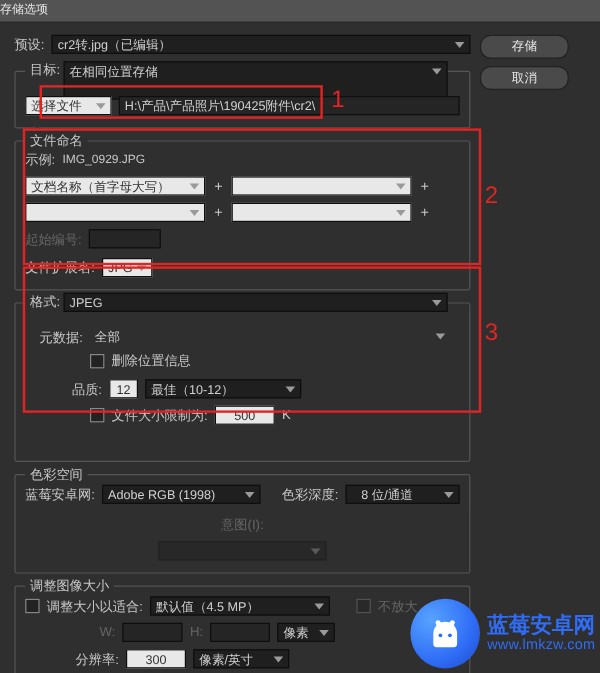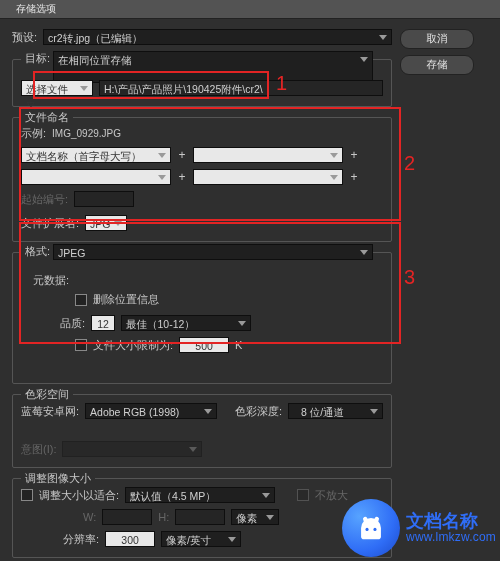--- a/index.html
+++ b/index.html
@@ -22,21 +22,21 @@
     height: 561px;
     background: #2f2f2f;
     box-sizing: border-box;
   }
   .titlebar {
     height: 18px;
     background: #535353;
     color: #e6e6e6;
     font-size: 10px;
     line-height: 18px;
-    padding-left: 16px;
+    padding-left: 0;
     border-bottom: 1px solid #222;
   }
   .body {
     position: relative;
     display: flex;
   }
   .main-col {
     width: 400px;
     padding: 6px 8px 6px 12px;
     box-sizing: border-box;
@@ -241,20 +241,23 @@
       <div class="fieldset" style="padding-top:14px;">
         <span class="fieldset-legend row" style="top:-9px;">
           <span class="label">格式:</span>
         </span>
         <div class="select" style="position:absolute; left:40px; top:-9px; width:320px; height:16px;">
           <span>JPEG</span>
         </div>
 
         <div class="row" style="margin-top:6px;">
           <span class="label" style="width:48px; text-align:right;">元数据:</span>
+          <div class="select" style="width:300px; background:#2f2f2f; border:none;">
+            <span>全部</span>
+          </div>
         </div>
         <div class="row" style="margin-top:4px; padding-left:54px;">
           <span class="checkbox"></span>
           <span class="label">删除位置信息</span>
         </div>
         <div class="row" style="margin-top:8px;padding-left:16px;">
           <span class="label" style="width:48px; text-align:right;">品质:</span>
           <div class="input light" style="width:24px; text-align:center;">
             <span>12</span>
           </div>
@@ -279,21 +282,21 @@
           <span class="label">蓝莓安卓网:</span>
           <div class="select" style="width:140px;">
             <span>Adobe RGB (1998)</span>
           </div>
           <span style="width:6px;"></span>
           <span class="label">色彩深度:</span>
           <div class="select" style="width:100px;padding-left:12px;">
             <span>8 位/通道</span>
           </div>
         </div>
-        <div class="row" style="margin-top:22px;">
+        <div class="row" style="margin-top:10px;flex-direction:column;">
           <span class="label dim">意图(I):</span>
           <div class="select" style="width:140px; opacity:.4;"></div>
         </div>
       </div>
 
       <div class="fieldset">
         <span class="fieldset-legend">调整图像大小</span>
         <div class="row">
           <span class="checkbox"></span>
           <span class="label">调整大小以适合:</span>
@@ -326,24 +329,24 @@
 
       <div class="fieldset">
         <span class="fieldset-legend">输出锐化</span>
 
       </div>
 
     </div>
 
     <div class="side-col">
       <div class="btn">
+          <span>存储</span>
+        </div>
+      <div class="btn">
           <span>取消</span>
-        </div>
-      <div class="btn">
-          <span>存储</span>
         </div>
     </div>
   </div>
 
   <div class="red-box" style="left:33px; top:71px; width:232px; height:24px;"></div>
   <div class="anno" style="left:276px; top:72px;">1</div>
 
   <div class="red-box" style="left:19px; top:107px; width:378px; height:110px;"></div>
   <div class="anno" style="left:404px; top:152px;">2</div>
 
@@ -354,18 +357,18 @@
     <div class="wm-logo">
       <svg viewBox="0 0 24 24" fill="#fff" stroke="#fff" stroke-width="0">
         <rect x="7" y="4" width="3" height="6" rx="1.5" transform="rotate(-25 8.5 7)"></rect>
         <rect x="14" y="4" width="3" height="6" rx="1.5" transform="rotate(25 15.5 7)"></rect>
         <path d="M5 12 a7 7 0 0 1 14 0 v6 a2 2 0 0 1 -2 2 h-10 a2 2 0 0 1 -2 -2 z"></path>
         <circle cx="9.2" cy="13" r="1.1" fill="#2f6df6"></circle>
         <circle cx="14.8" cy="13" r="1.1" fill="#2f6df6"></circle>
       </svg>
     </div>
     <div class="wm-text">
-      <span class="t1">文档名称</span>
+      <span class="t1">蓝莓安卓网</span>
       <span class="t2">www.lmkzw.com</span>
     </div>
   </div>
 
 </div>
 
 </body></html>

